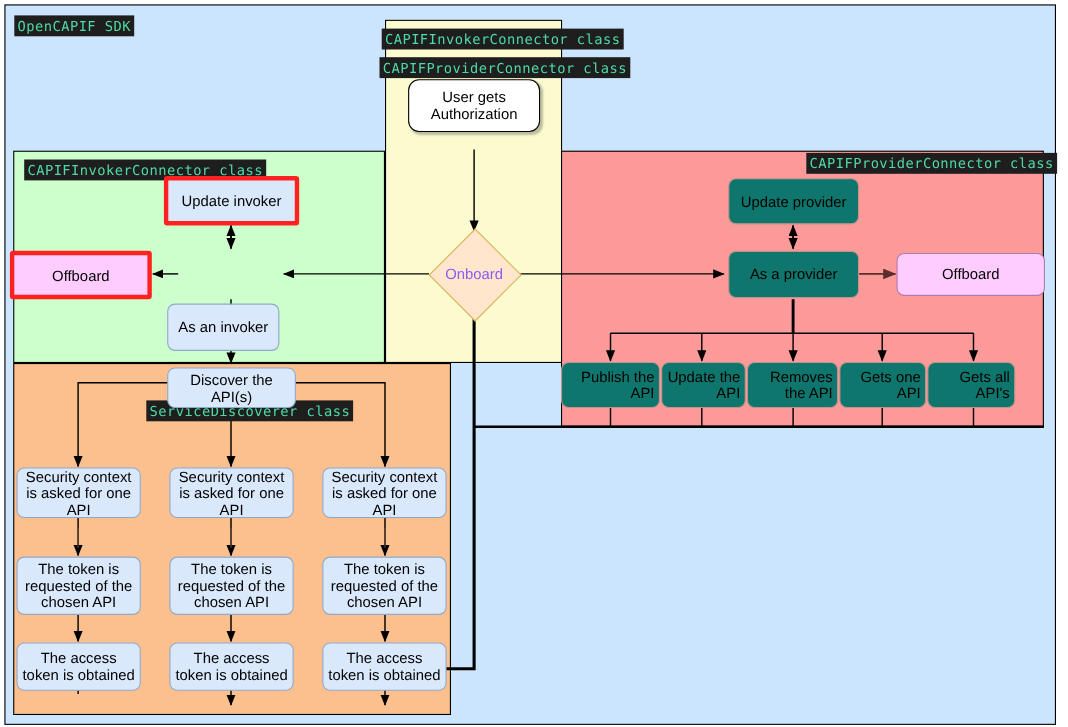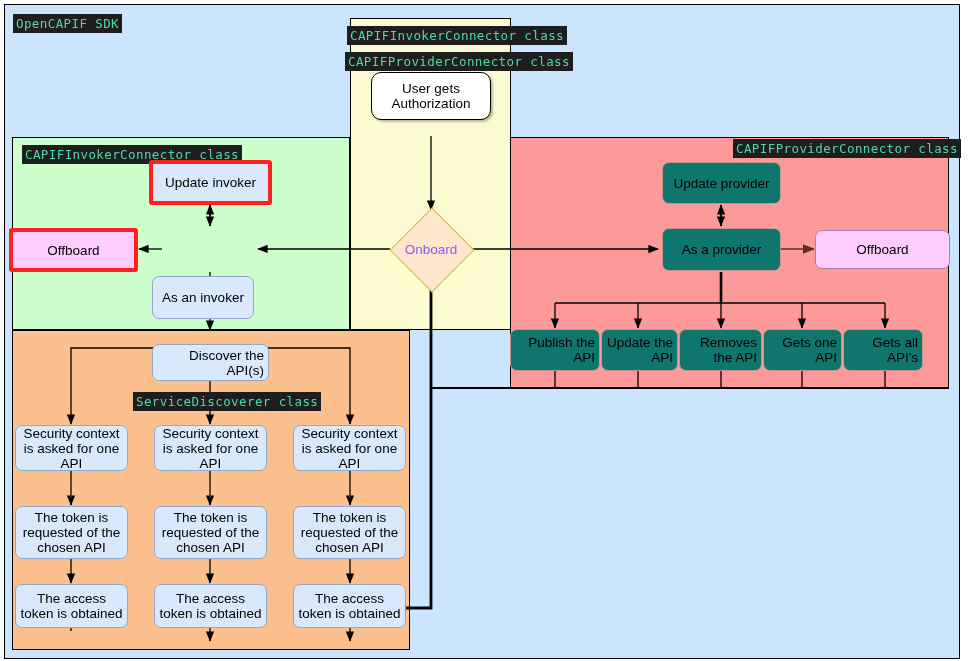--- a/index.html
+++ b/index.html
@@ -161,31 +161,31 @@
       <line x1="210" y1="480" x2="210" y2="498"></line>
       <line x1="350" y1="480" x2="350" y2="498"></line>
     </g>
   </svg>
 
   <div class="tag" style="left:13px;  top:14px;">OpenCAPIF SDK</div>
   <div class="tag" style="left:347px; top:26px;">CAPIFInvokerConnector class</div>
   <div class="tag" style="left:345px; top:52px;">CAPIFProviderConnector class</div>
   <div class="tag" style="left:22px;  top:145px;">CAPIFInvokerConnector class</div>
   <div class="tag" style="left:733px; top:139px;">CAPIFProviderConnector class</div>
-  <div class="tag" style="left:133px; top:392px;">ServiceDiscoverer class</div>
+  <div class="tag" style="left:133px; top:364px;">ServiceDiscoverer class</div>
 
   <div class="node white" style="left:371px;top:72px;width:120px;height:48px;">User gets Authorization</div>
 
   <div class="diamond" style="left:402px;top:220px;width:58px;height:58px;"></div>
   <div class="diamond-label" style="left:391px;top:238px;width:80px;height:22px;">Onboard</div>
 
   <div class="node hl blue" style="left:149px;top:160px;width:123px;height:45px;">Update invoker</div>
   <div class="node blue" style="left:152px;top:228px;width:102px;height:43px;margin-top:48px;">As an invoker</div>
   <div class="node hl magenta" style="left:9px;top:228px;width:129px;height:44px;">Offboard</div>
-  <div class="node blue" style="left:152px;top:344px;width:117px;height:37px;text-align:right;">Discover the API(s)</div>
+  <div class="node blue" style="left:152px;top:334px;width:117px;height:37px;">Discover the API(s)</div>
 
   <div class="node blue" style="left:15px;top:425px;width:113px;height:46px;">Security context is asked for one API</div>
   <div class="node blue" style="left:154px;top:425px;width:113px;height:46px;">Security context is asked for one API</div>
   <div class="node blue" style="left:293px;top:425px;width:113px;height:46px;">Security context is asked for one API</div>
 
   <div class="node blue" style="left:15px;top:506px;width:113px;height:53px;">The token is requested of the chosen API</div>
   <div class="node blue" style="left:154px;top:506px;width:113px;height:53px;">The token is requested of the chosen API</div>
   <div class="node blue" style="left:293px;top:506px;width:113px;height:53px;">The token is requested of the chosen API</div>
 
   <div class="node blue" style="left:15px;top:584px;width:113px;height:44px;">The access token is obtained</div>

